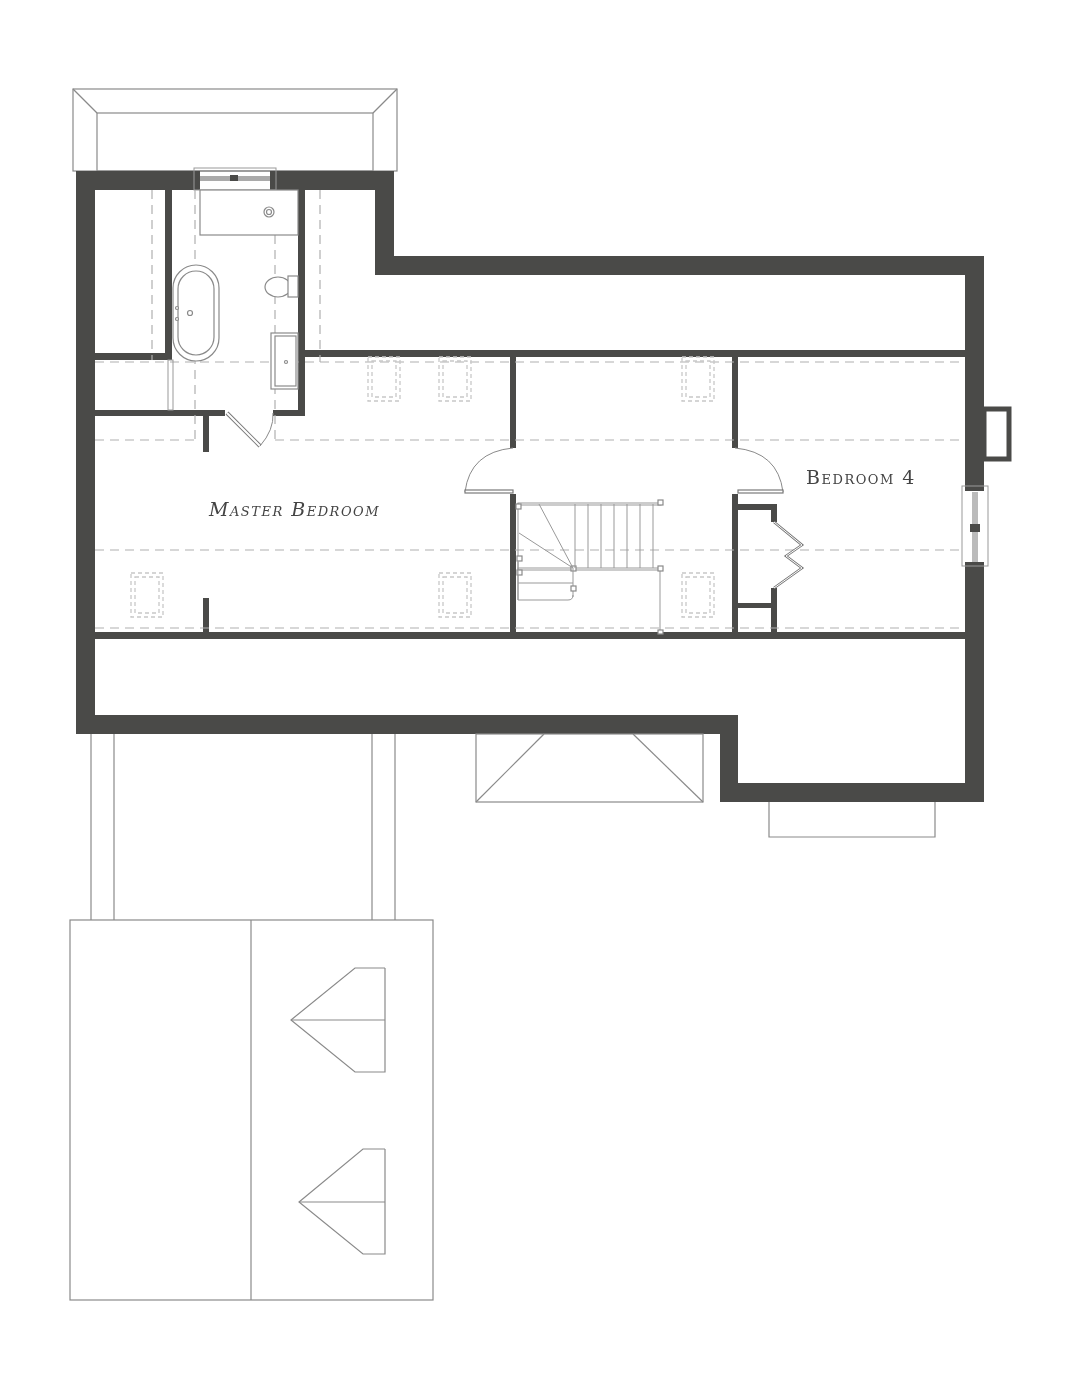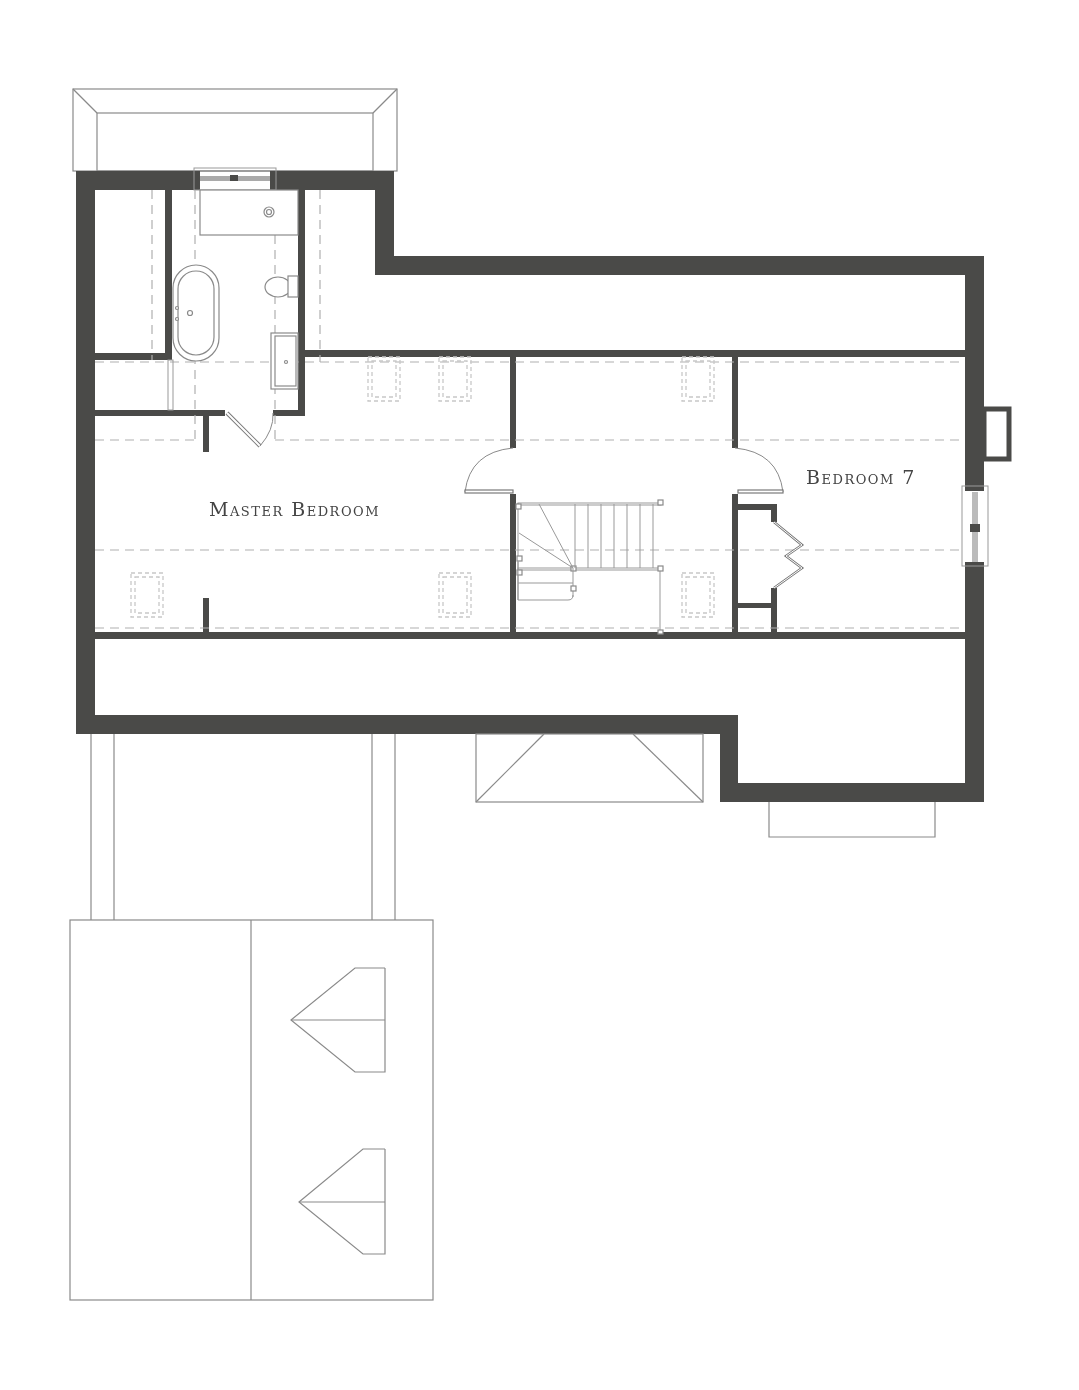--- a/index.html
+++ b/index.html
@@ -14,21 +14,21 @@
     .door-leaf { fill: #fff; stroke: #7a7a7a; stroke-width: 1.2; }
     .swing { fill: none; stroke: #8a8a8a; stroke-width: 1; }
     .room-label {
       position: absolute;
       font-family: "DejaVu Serif", "Liberation Serif", serif;
       color: #444;
       letter-spacing: 1.5px;
       font-variant: small-caps;
       white-space: nowrap;
     }
-    #label-master { left: 209px; top: 498px; font-size: 19px; }
+    #label-master { left: 209px; top: 498px; font-size: 19px; font-style: italic; }
     #label-bed6 { left: 806px; top: 466px; font-size: 19px; }
   </style>
 </head>
 <body>
 
 <svg id="plan" viewBox="0 0 1079 1390" xmlns="http://www.w3.org/2000/svg">
 
   <g>
     <rect x="73" y="89" width="324" height="82" class="line"></rect>
     <rect x="97" y="113" width="276" height="58" class="line"></rect>
@@ -232,13 +232,13 @@
       <line x1="291" y1="1020" x2="385" y2="1020" class="line"></line>
     </g>
     <g>
       <polyline points="385,1149 363,1149 299,1202 363,1254 385,1254 385,1149" class="line"></polyline>
       <line x1="299" y1="1202" x2="385" y2="1202" class="line"></line>
     </g>
   </g>
 </svg>
 
 <div id="label-master" class="room-label">Master Bedroom</div>
-<div id="label-bed6" class="room-label">Bedroom 7</div>
+<div id="label-bed6" class="room-label">Bedroom 4</div>
 
 </body></html>

